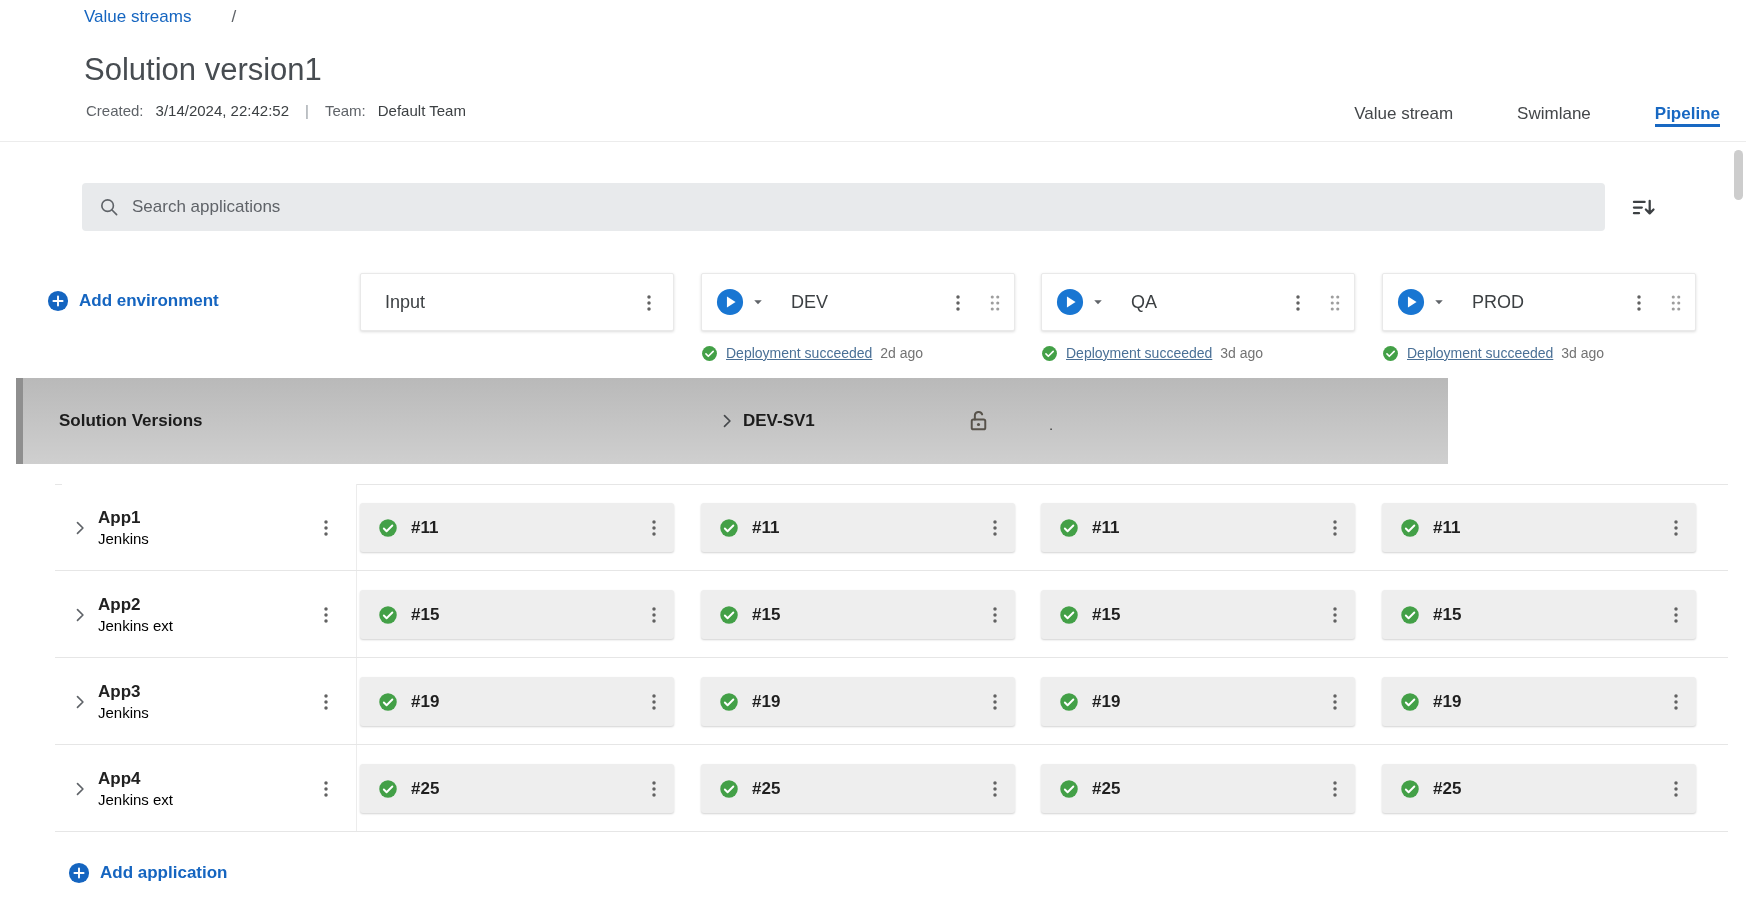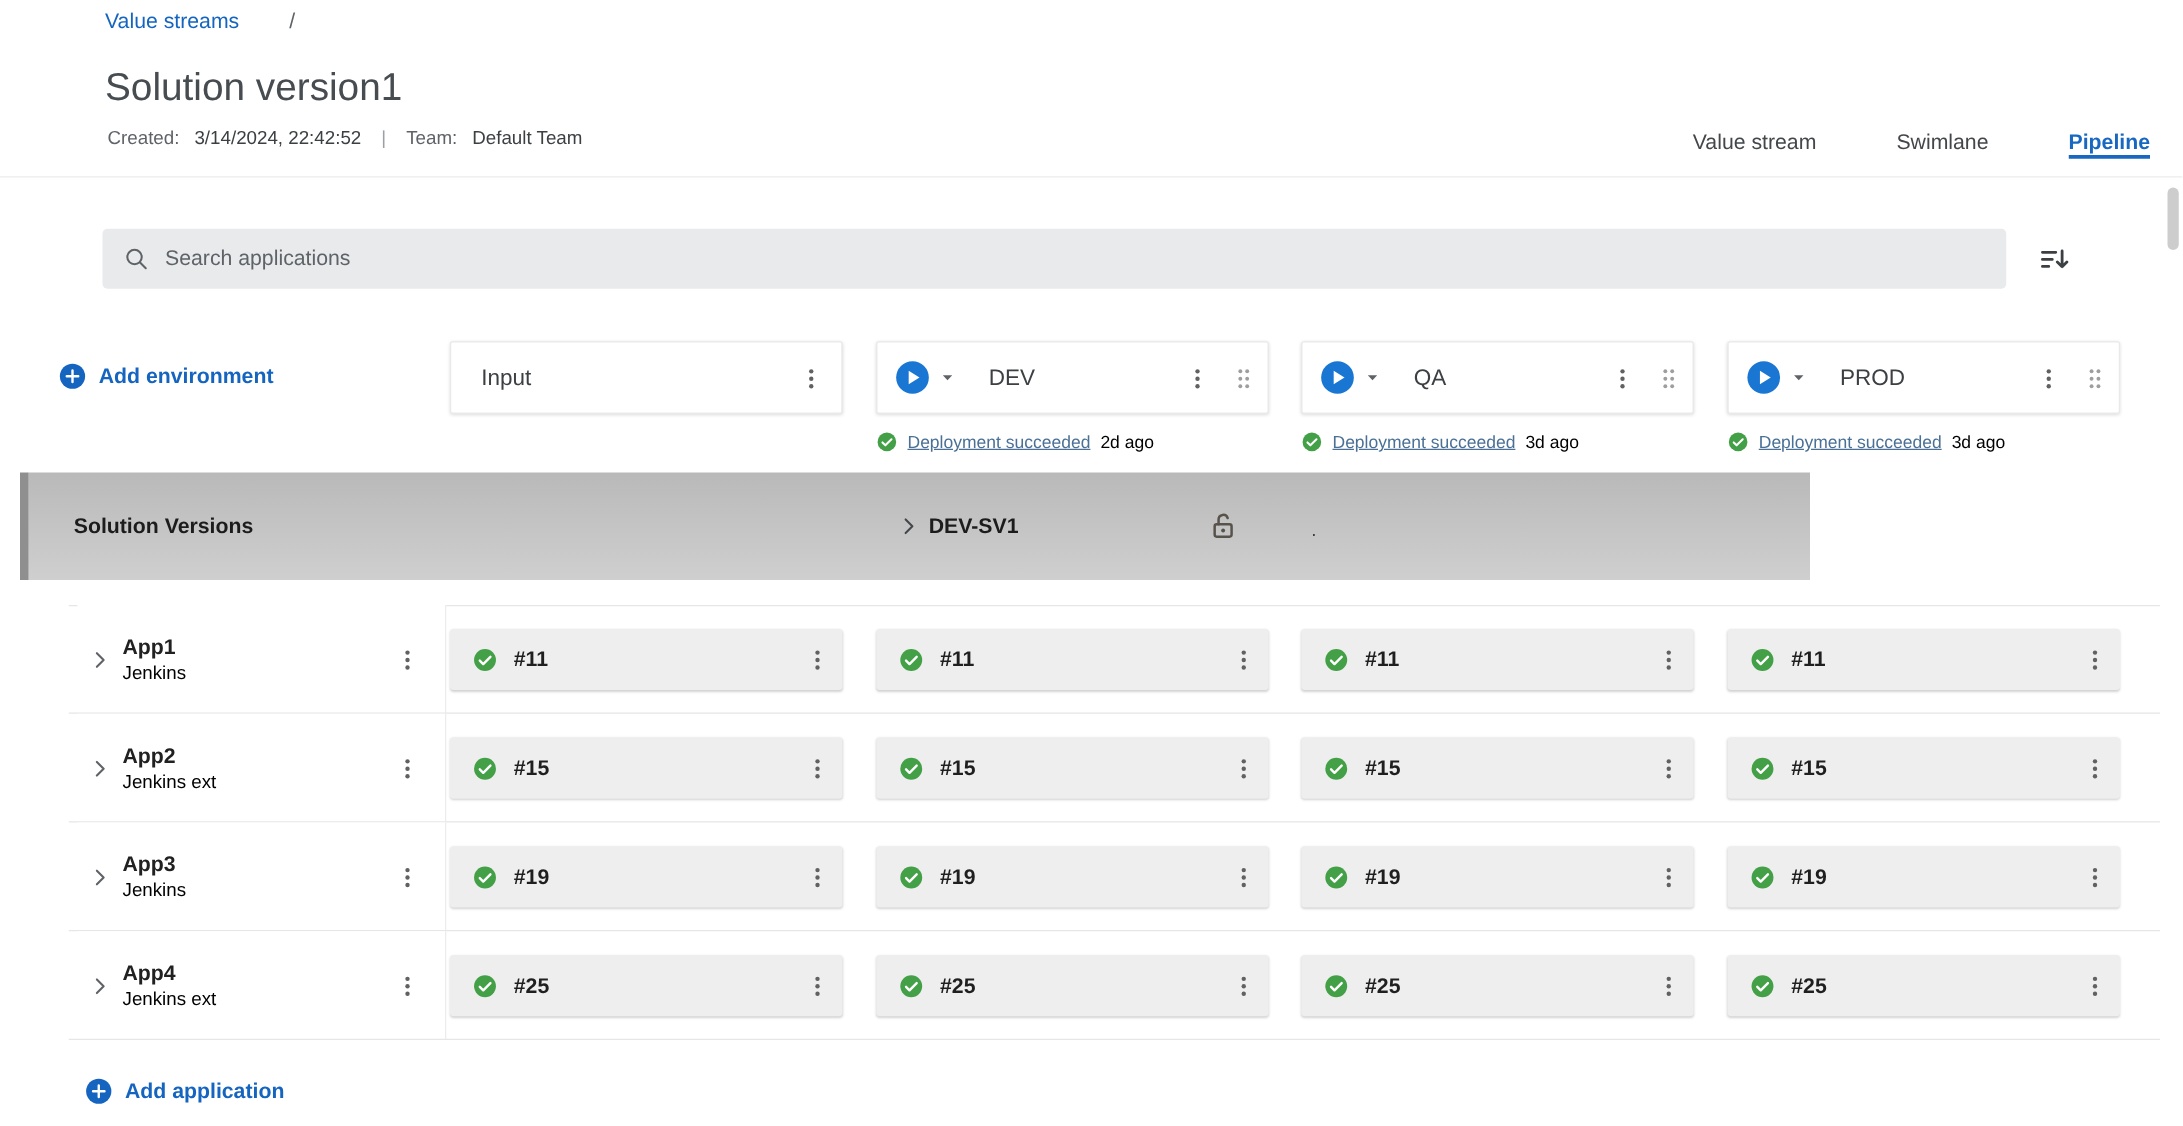--- a/index.html
+++ b/index.html
@@ -64,21 +64,21 @@
   .kebab .ic { width:22px; height:22px; }
   .env-header .kebab { position:absolute; top:15px; }
   .env-header .kebab.k-end { right:10px; }
   .env-header .kebab.k-mid { right:42px; }
   .draghandle { position:absolute; right:8px; top:18px; color:#9e9e9e; cursor:grab; }
   .draghandle .ic { width:22px; height:22px; }
 
   .deploy { position:absolute; top:344px; height:18px; display:flex; align-items:center; gap:8px; }
   .deploy .ic-check-sm { width:17px; height:17px; }
   .deploy-link { font-size:14px; color:#4a7096; text-decoration:underline; cursor:pointer; }
-  .deploy-time { font-size:14px; color:#000000; }
+  .deploy-time { font-size:14px; color:#737373; }
 
   
   .sv-accent { position:absolute; left:16px; top:378px; width:7px; height:86px; background:#8f8f8f; }
   .sv-band {
     position:absolute; left:23px; top:378px; width:1425px; height:86px;
     background:linear-gradient(180deg,#b9b9b9 0%,#cfcfcf 100%);
   }
   .sv-title { position:absolute; left:36px; top:50%; transform:translateY(-50%); font-size:17px; font-weight:700; color:#1c1c1c; }
   .sv-chev { position:absolute; left:694px; top:50%; transform:translateY(-50%); width:20px; height:20px; color:#45484b; cursor:pointer; }
   .sv-name { position:absolute; left:720px; top:50%; transform:translateY(-50%); font-size:17px; font-weight:700; color:#1c1c1c; cursor:pointer; }

